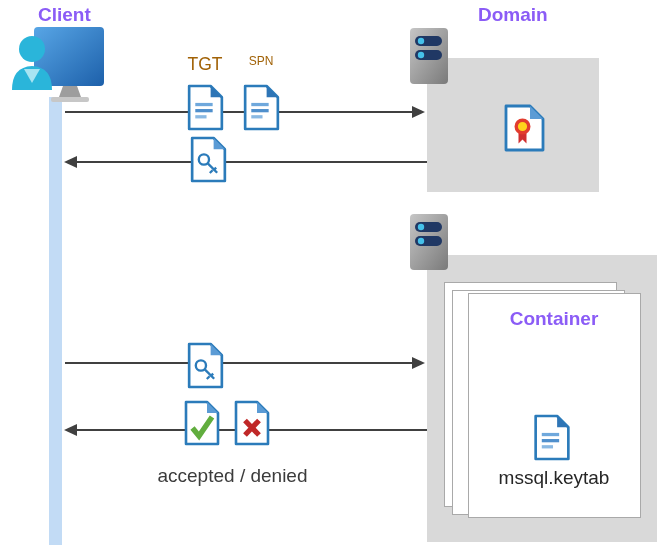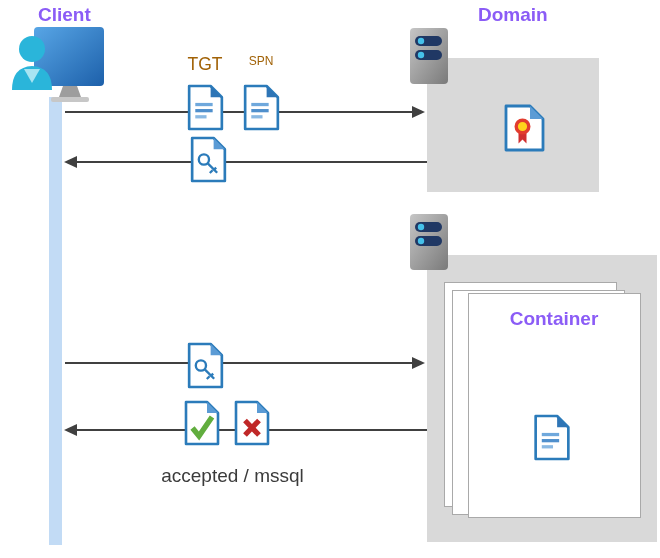--- a/index.html
+++ b/index.html
@@ -91,20 +91,21 @@
     <div class="abs bold-label center" style="left:0;top:13px;width:170px;">Container</div>
     <div class="abs" style="left:64px;top:120px;width:38px;height:47px;">
       <svg width="38" height="47" viewBox="0 0 36 46">
         <path d="M2 2 H23 L34 13 V44 H2 Z" fill="#ffffff" stroke="#2b7bba" stroke-width="2.6" stroke-linejoin="round"></path>
         <path d="M23 2 V13 H34 Z" fill="#2e75b6"></path>
         <rect x="8" y="18.5" width="17" height="3.2" fill="#6fa8dc"></rect>
         <rect x="8" y="24.5" width="17" height="3.2" fill="#4f8fcc"></rect>
         <rect x="8" y="30.5" width="11" height="3.2" fill="#8ab9e3"></rect>
       </svg>
     </div>
+    <div class="abs center" style="left:0;top:173px;width:170px;font-size:19px;color:#262626;">mssql.keytab</div>
   </div>
 
   <div class="abs msgline z2" style="left:65px;top:111px;width:347px;"></div>
   <div class="abs arrowhead-right z2" style="left:412px;top:106px;"></div>
 
   <div class="abs msgline z2" style="left:77px;top:161px;width:350px;"></div>
   <div class="abs arrowhead-left z2" style="left:64px;top:156px;"></div>
 
   <div class="abs msgline z2" style="left:65px;top:362px;width:347px;"></div>
   <div class="abs arrowhead-right z2" style="left:412px;top:357px;"></div>
@@ -164,15 +165,15 @@
     </svg>
   </div>
   <div class="abs z3" style="left:234px;top:399px;width:36px;height:48px;">
     <svg width="36" height="48" viewBox="0 0 36 46">
       <path d="M2 2 H23 L34 13 V44 H2 Z" fill="#ffffff" stroke="#2b7bba" stroke-width="2.6" stroke-linejoin="round"></path>
       <path d="M23 2 V13 H34 Z" fill="#5b9bd5"></path>
       <path d="M11 20.5 L25 35 M25 20.5 L11 35" fill="none" stroke="#c02828" stroke-width="5.2"></path>
     </svg>
   </div>
 
-  <div class="abs center z3" style="left:140px;top:465px;width:185px;font-size:19px;color:#3b3b3b;">accepted / mssql</div>
+  <div class="abs center z3" style="left:140px;top:465px;width:185px;font-size:19px;color:#3b3b3b;">accepted / denied</div>
 
 </div>
 
 </body></html>

